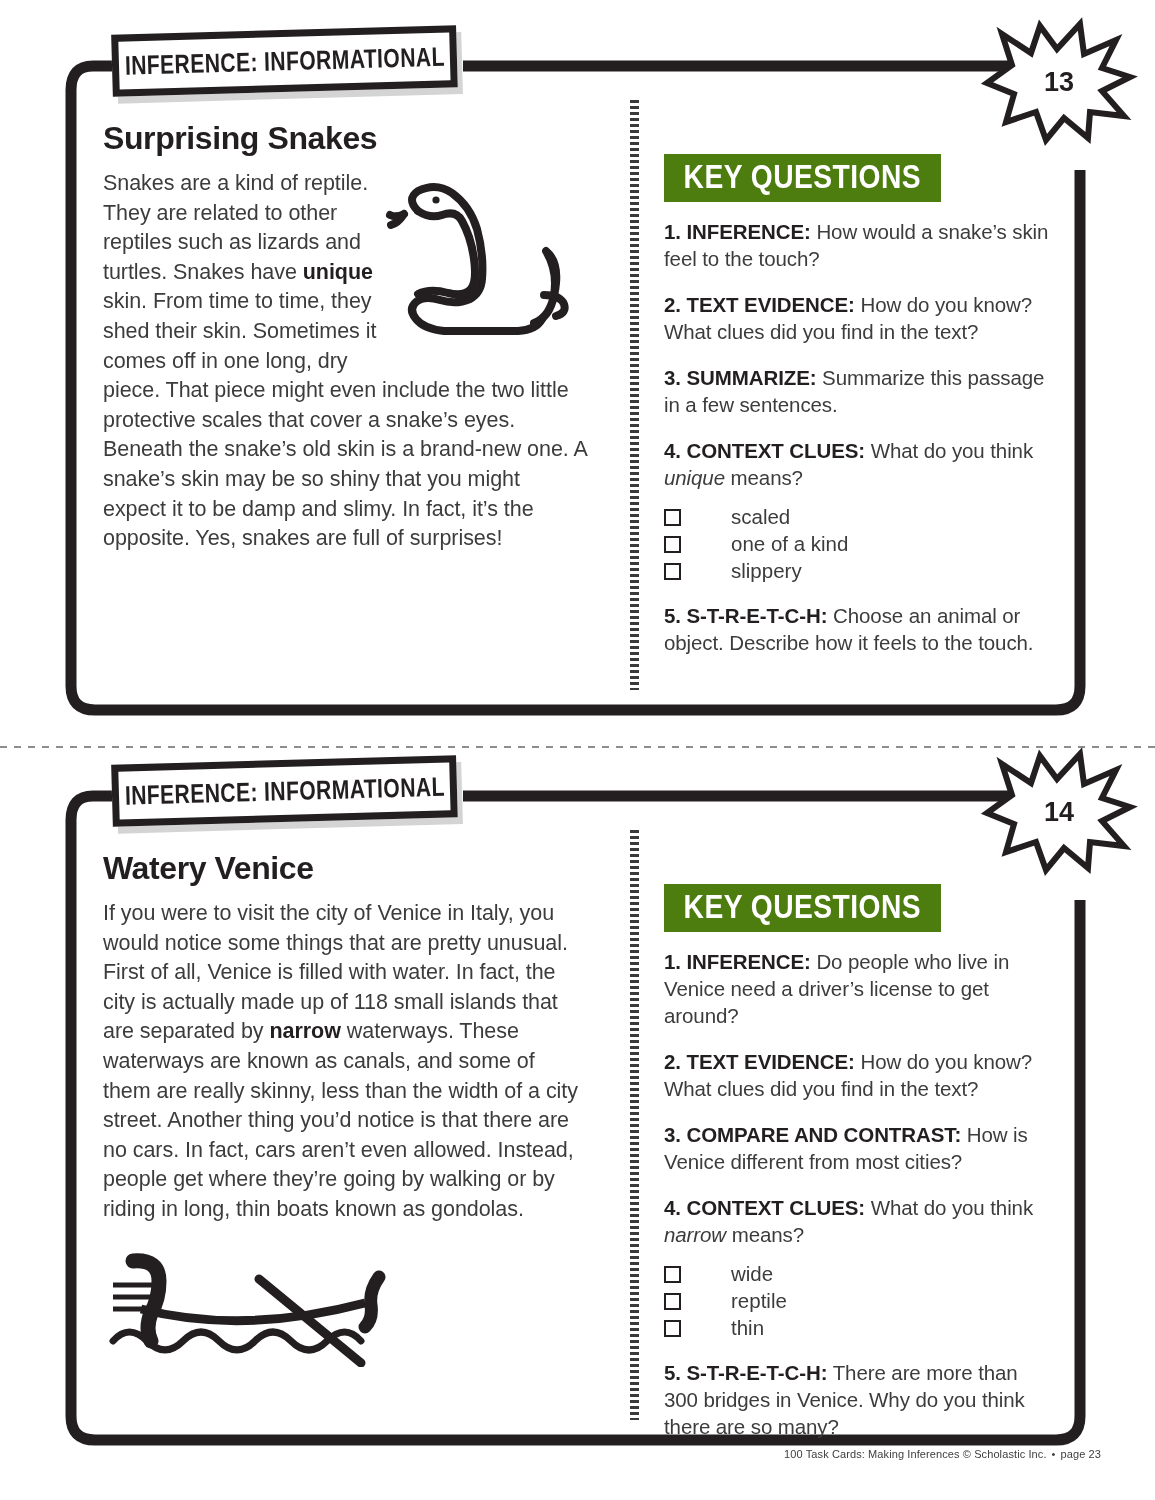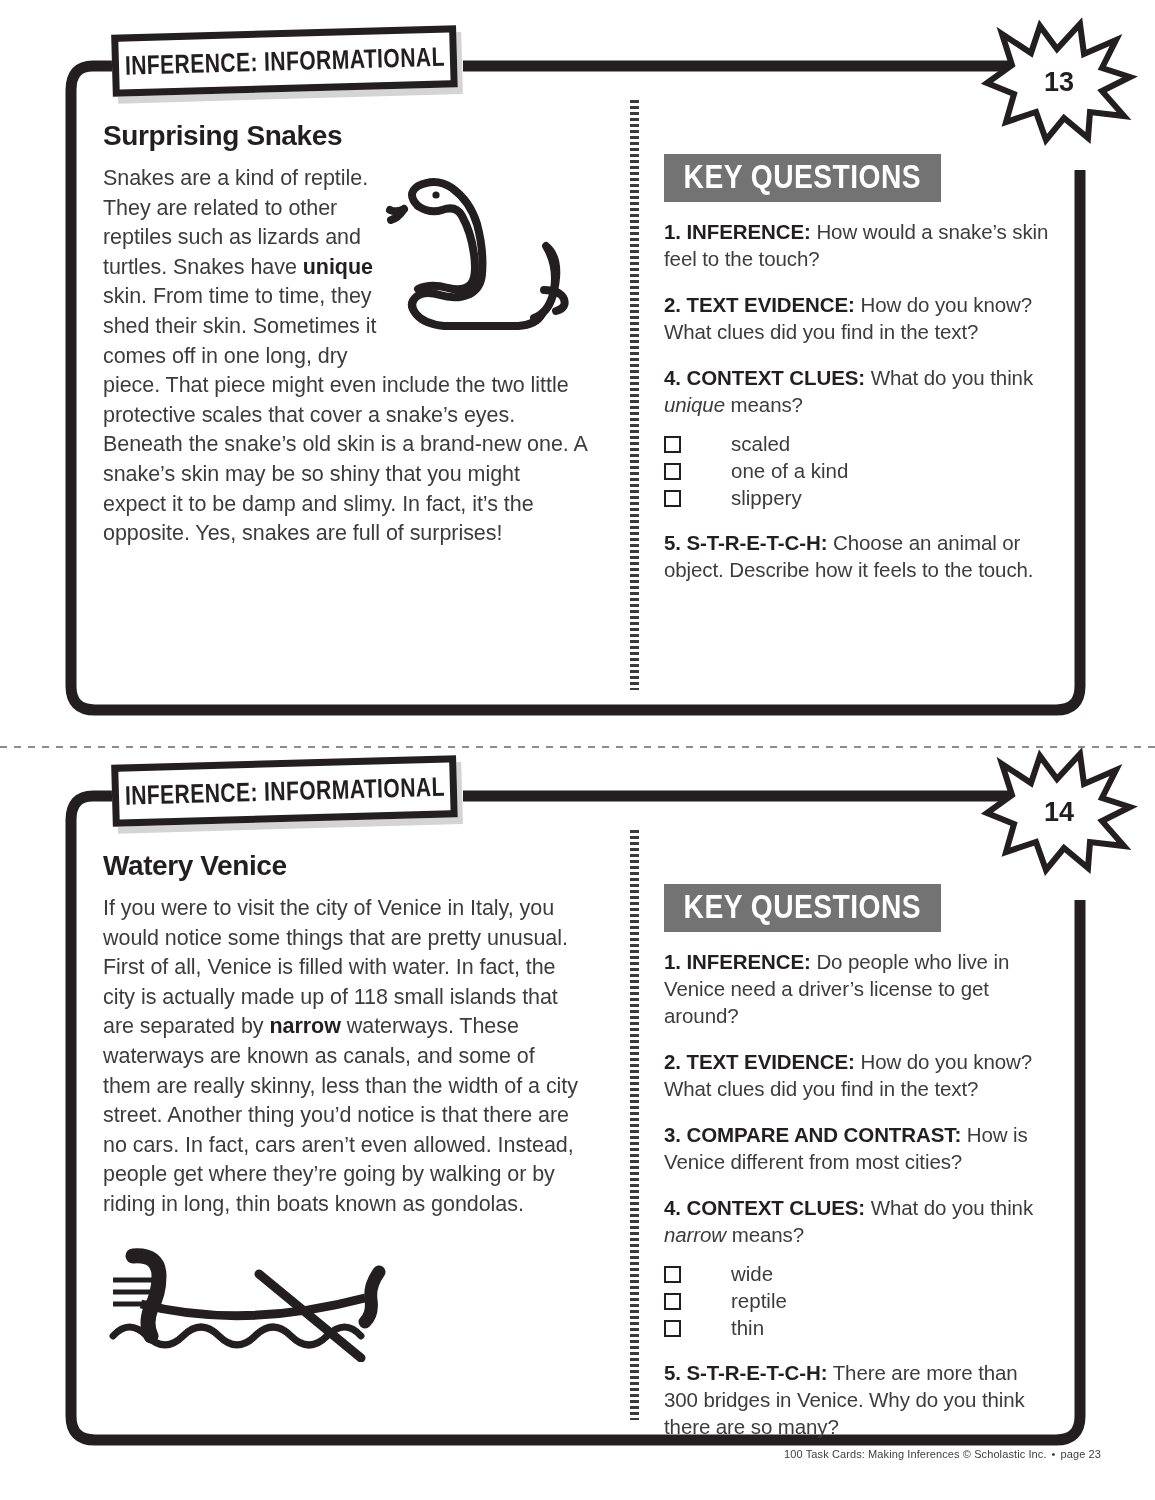--- a/index.html
+++ b/index.html
@@ -129,21 +129,21 @@
       #ffffff 3px, #ffffff 6px
     );
   }
   .questions-col {
     flex: 1;
     padding: 96px 34px 0 18px;
   }
 
   
   .passage-title {
-    font-size: 28px;
+    font-size: 32px;
     font-weight: bold;
     letter-spacing: -0.4px;
     margin-bottom: 12px;
     color: #231f20;
   }
   .passage-body {
     font-size: 21.5px;
     line-height: 29.6px;
     color: #3c3c3c;
     letter-spacing: -0.05px;
@@ -163,21 +163,21 @@
   .gondola {
     margin-top: 22px;
     width: 300px;
     height: 120px;
   }
   .gondola svg { display:block; width:300px; height:120px; }
 
   
   .kq-header {
     display: inline-block;
-    background: #737373;
+    background: #4d7c0f;
     padding: 6px 12px 8px 12px;
     margin-bottom: 16px;
   }
   .kq-header-text {
     font-family: "Liberation Sans Narrow", "Liberation Sans", sans-serif;
     font-weight: bold;
     font-size: 30px;
     color: #ffffff;
     letter-spacing: 0.5px;
     transform: scaleX(0.94) scaleY(1.1);
@@ -300,20 +300,24 @@
         <div class="q">
           <b><span>1.</span>
           <span>INFERENCE:</span></b><span> How would a snake’s skin feel to the touch?</span>
         </div>
 
         <div class="q">
           <b><span>2.</span>
           <span>TEXT EVIDENCE:</span></b><span> How do you know? What clues did you find in the text?</span>
         </div>
 
+        <div class="q">
+          <b><span>3.</span>
+          <span>SUMMARIZE:</span></b><span> Summarize this passage in a few sentences.</span>
+        </div>
 
         <div class="q">
           <b><span>4.</span>
           <span>CONTEXT CLUES:</span></b><span> What do you think </span><i>unique</i><span> means?</span>
         </div>
 
         <div class="choices">
           <div class="choice">
             <span class="cbox"></span>
             <span>scaled</span>

